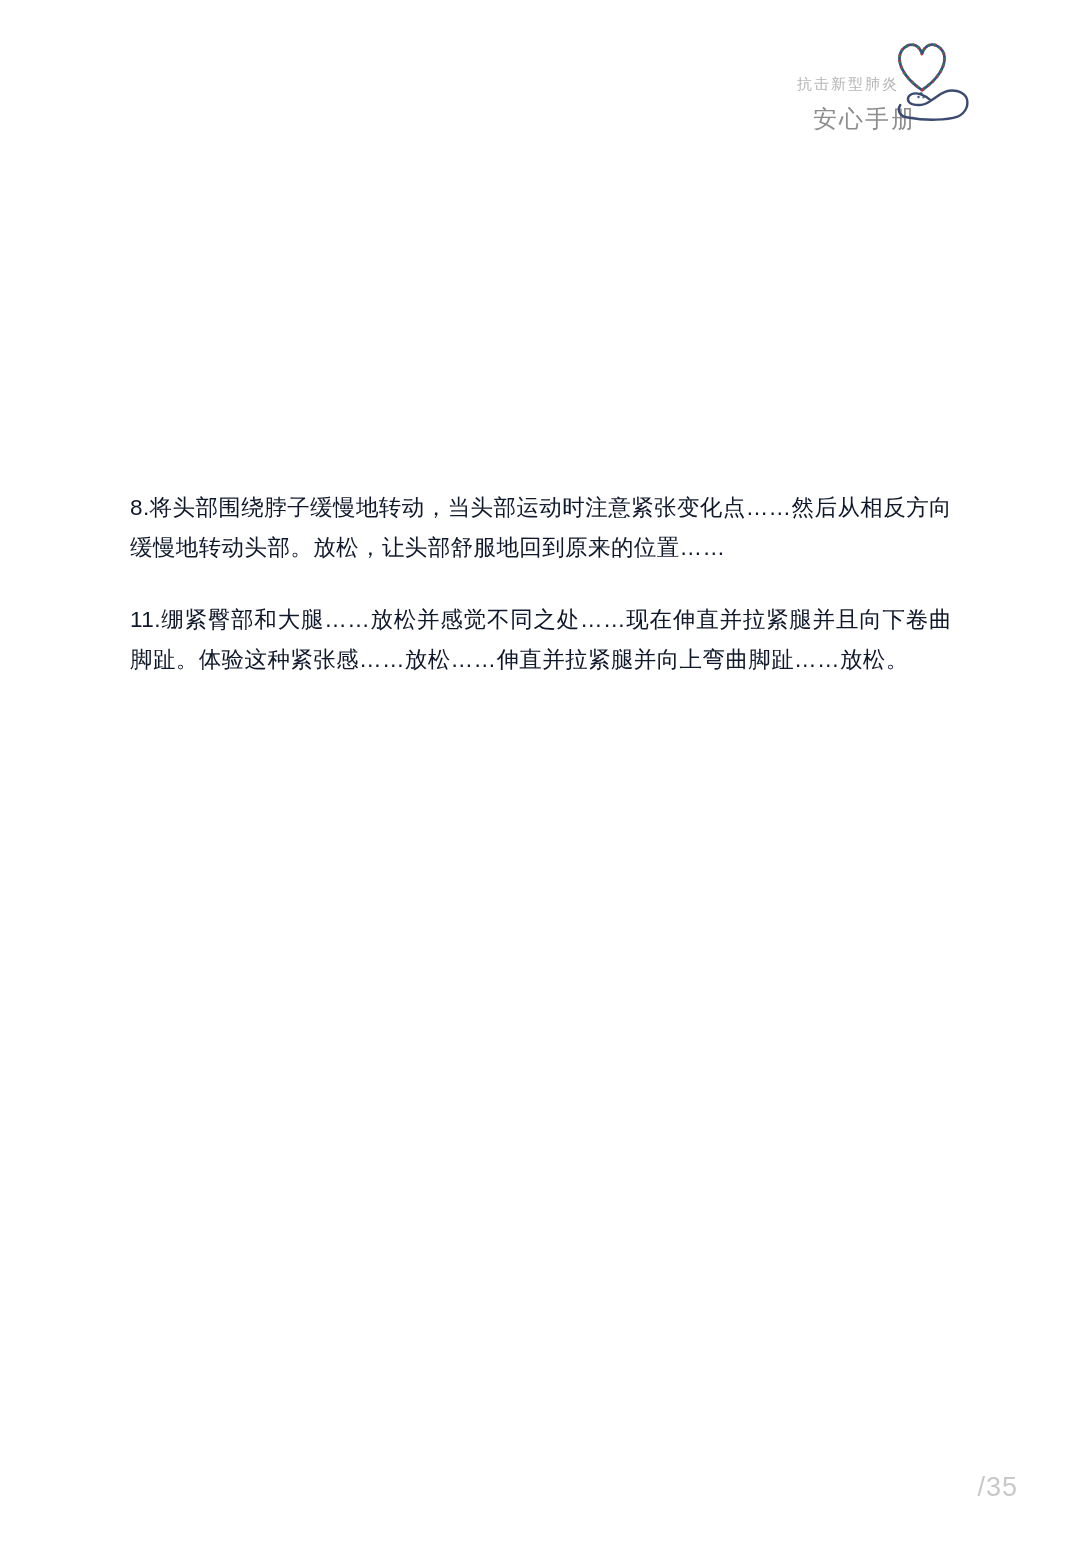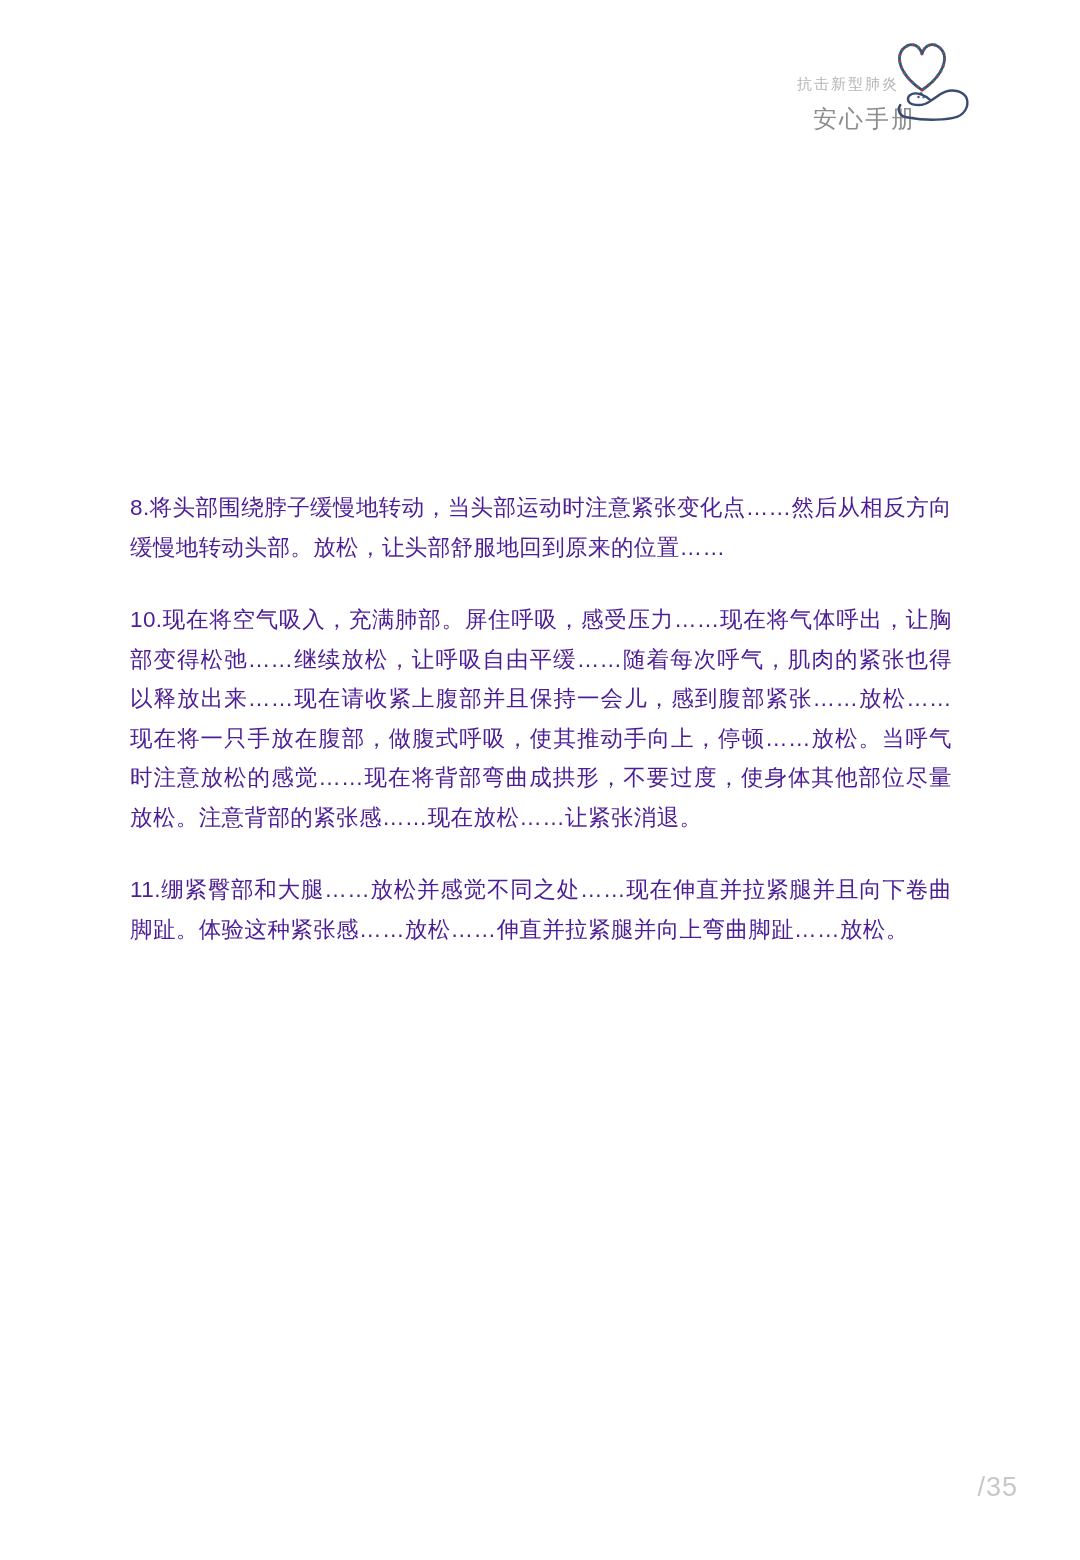--- a/index.html
+++ b/index.html
@@ -40,21 +40,21 @@
     position: absolute;
     top: 40px; left: 891px;
     width: 86px; height: 86px;
   }
 
   
   .content {
     position: absolute;
     left: 130px; top: 488px;
     width: 822px;
-    color: #4c1d95;
+    color: #0f172a;
     font-size: 22.5px;
     line-height: 39.5px;
     font-weight: 300;
     text-align: justify;
     letter-spacing: 0.4px;
   }
   .content p {
     margin: 0 0 33px 0;
   }
 
@@ -87,19 +87,18 @@
     <g>
       <circle cx="30" cy="53.5" r="1.6" fill="#2e8b74"></circle>
       <circle cx="27.5" cy="57" r="1.2" fill="#35508c"></circle>
       <circle cx="32.5" cy="57.5" r="1.1" fill="#2f7d57"></circle>
     </g>
     <path d="M9.3 65 C 5.9 70.4, 8.4 76.6, 17 77.5 C 35.8 81, 56.3 80.1, 66.6 76.6 C 75.1 73, 78.5 64.1, 75.1 57 C 70.8 50.8, 61.4 49, 54.6 51.7 C 47.7 54.3, 44.3 57.9, 40 60.6 C 34.1 55.2, 25.5 51.7, 20.4 54.3 C 15.3 57, 16.1 62.3, 21.2 64.1 C 27.2 65.9, 34.1 65, 40 60.6" fill="none" stroke="#3b4a70" stroke-width="2.4" stroke-linecap="round" stroke-linejoin="round"></path>
   </svg>
 
   <div class="content">
     <p>8.将头部围绕脖子缓慢地转动，当头部运动时注意紧张变化点……然后从相反方向缓慢地转动头部。放松，让头部舒服地回到原来的位置……</p>
-    <p>10.现在将空气吸入，充满肺部。屏住呼吸，感受压力……现在将气体呼出，让胸部变得松弛……继续放松，让呼吸自由平缓……随着每次呼气，肌肉的紧张也得以释放出来……现在请收紧上腹部并且保持一会儿，感到腹部紧张……放松……现在将一只手放在腹部，做腹式呼吸，使其推动手向上，停顿……放松。当呼气时注意放松的感觉……现在将背部弯曲成拱形，不要过度，使身体其他部位尽量放松。注意背部的紧张感……现在放松……让紧张消退。</p>
     <p>11.绷紧臀部和大腿……放松并感觉不同之处……现在伸直并拉紧腿并且向下卷曲脚趾。体验这种紧张感……放松……伸直并拉紧腿并向上弯曲脚趾……放松。</p>
   </div>
 
   <div class="page-number">/35</div>
 
 </div>
 
 </body></html>

